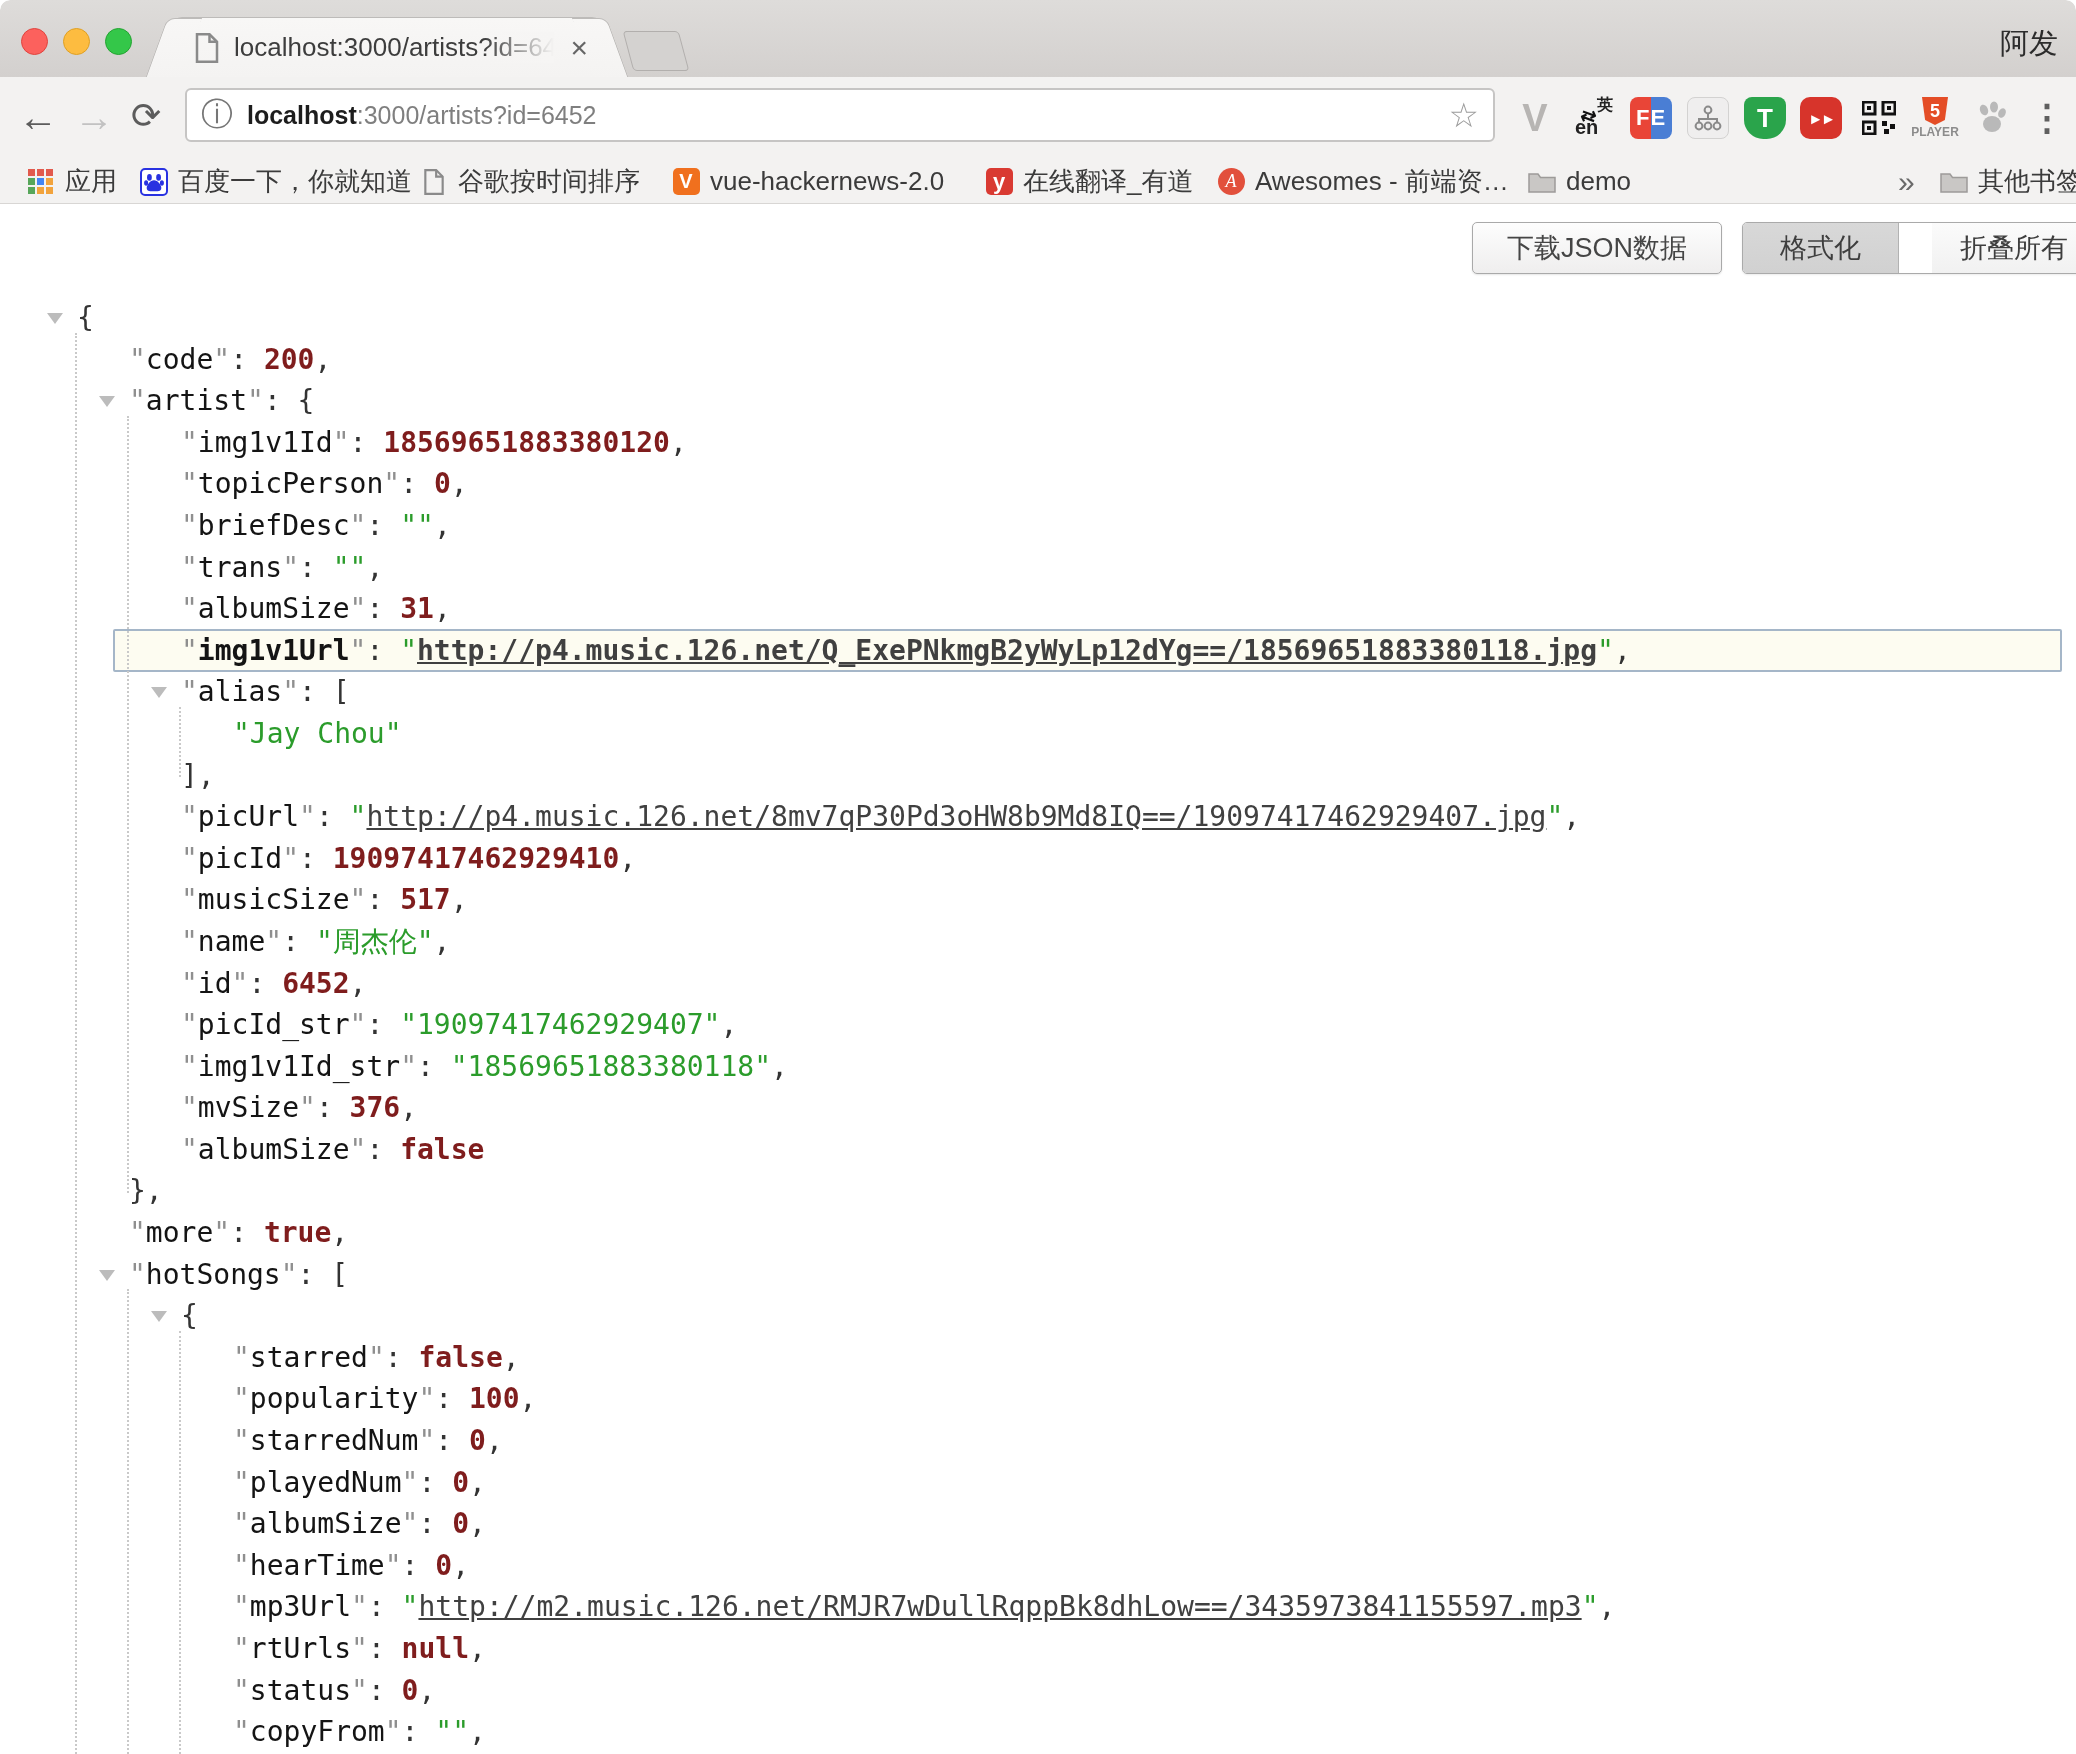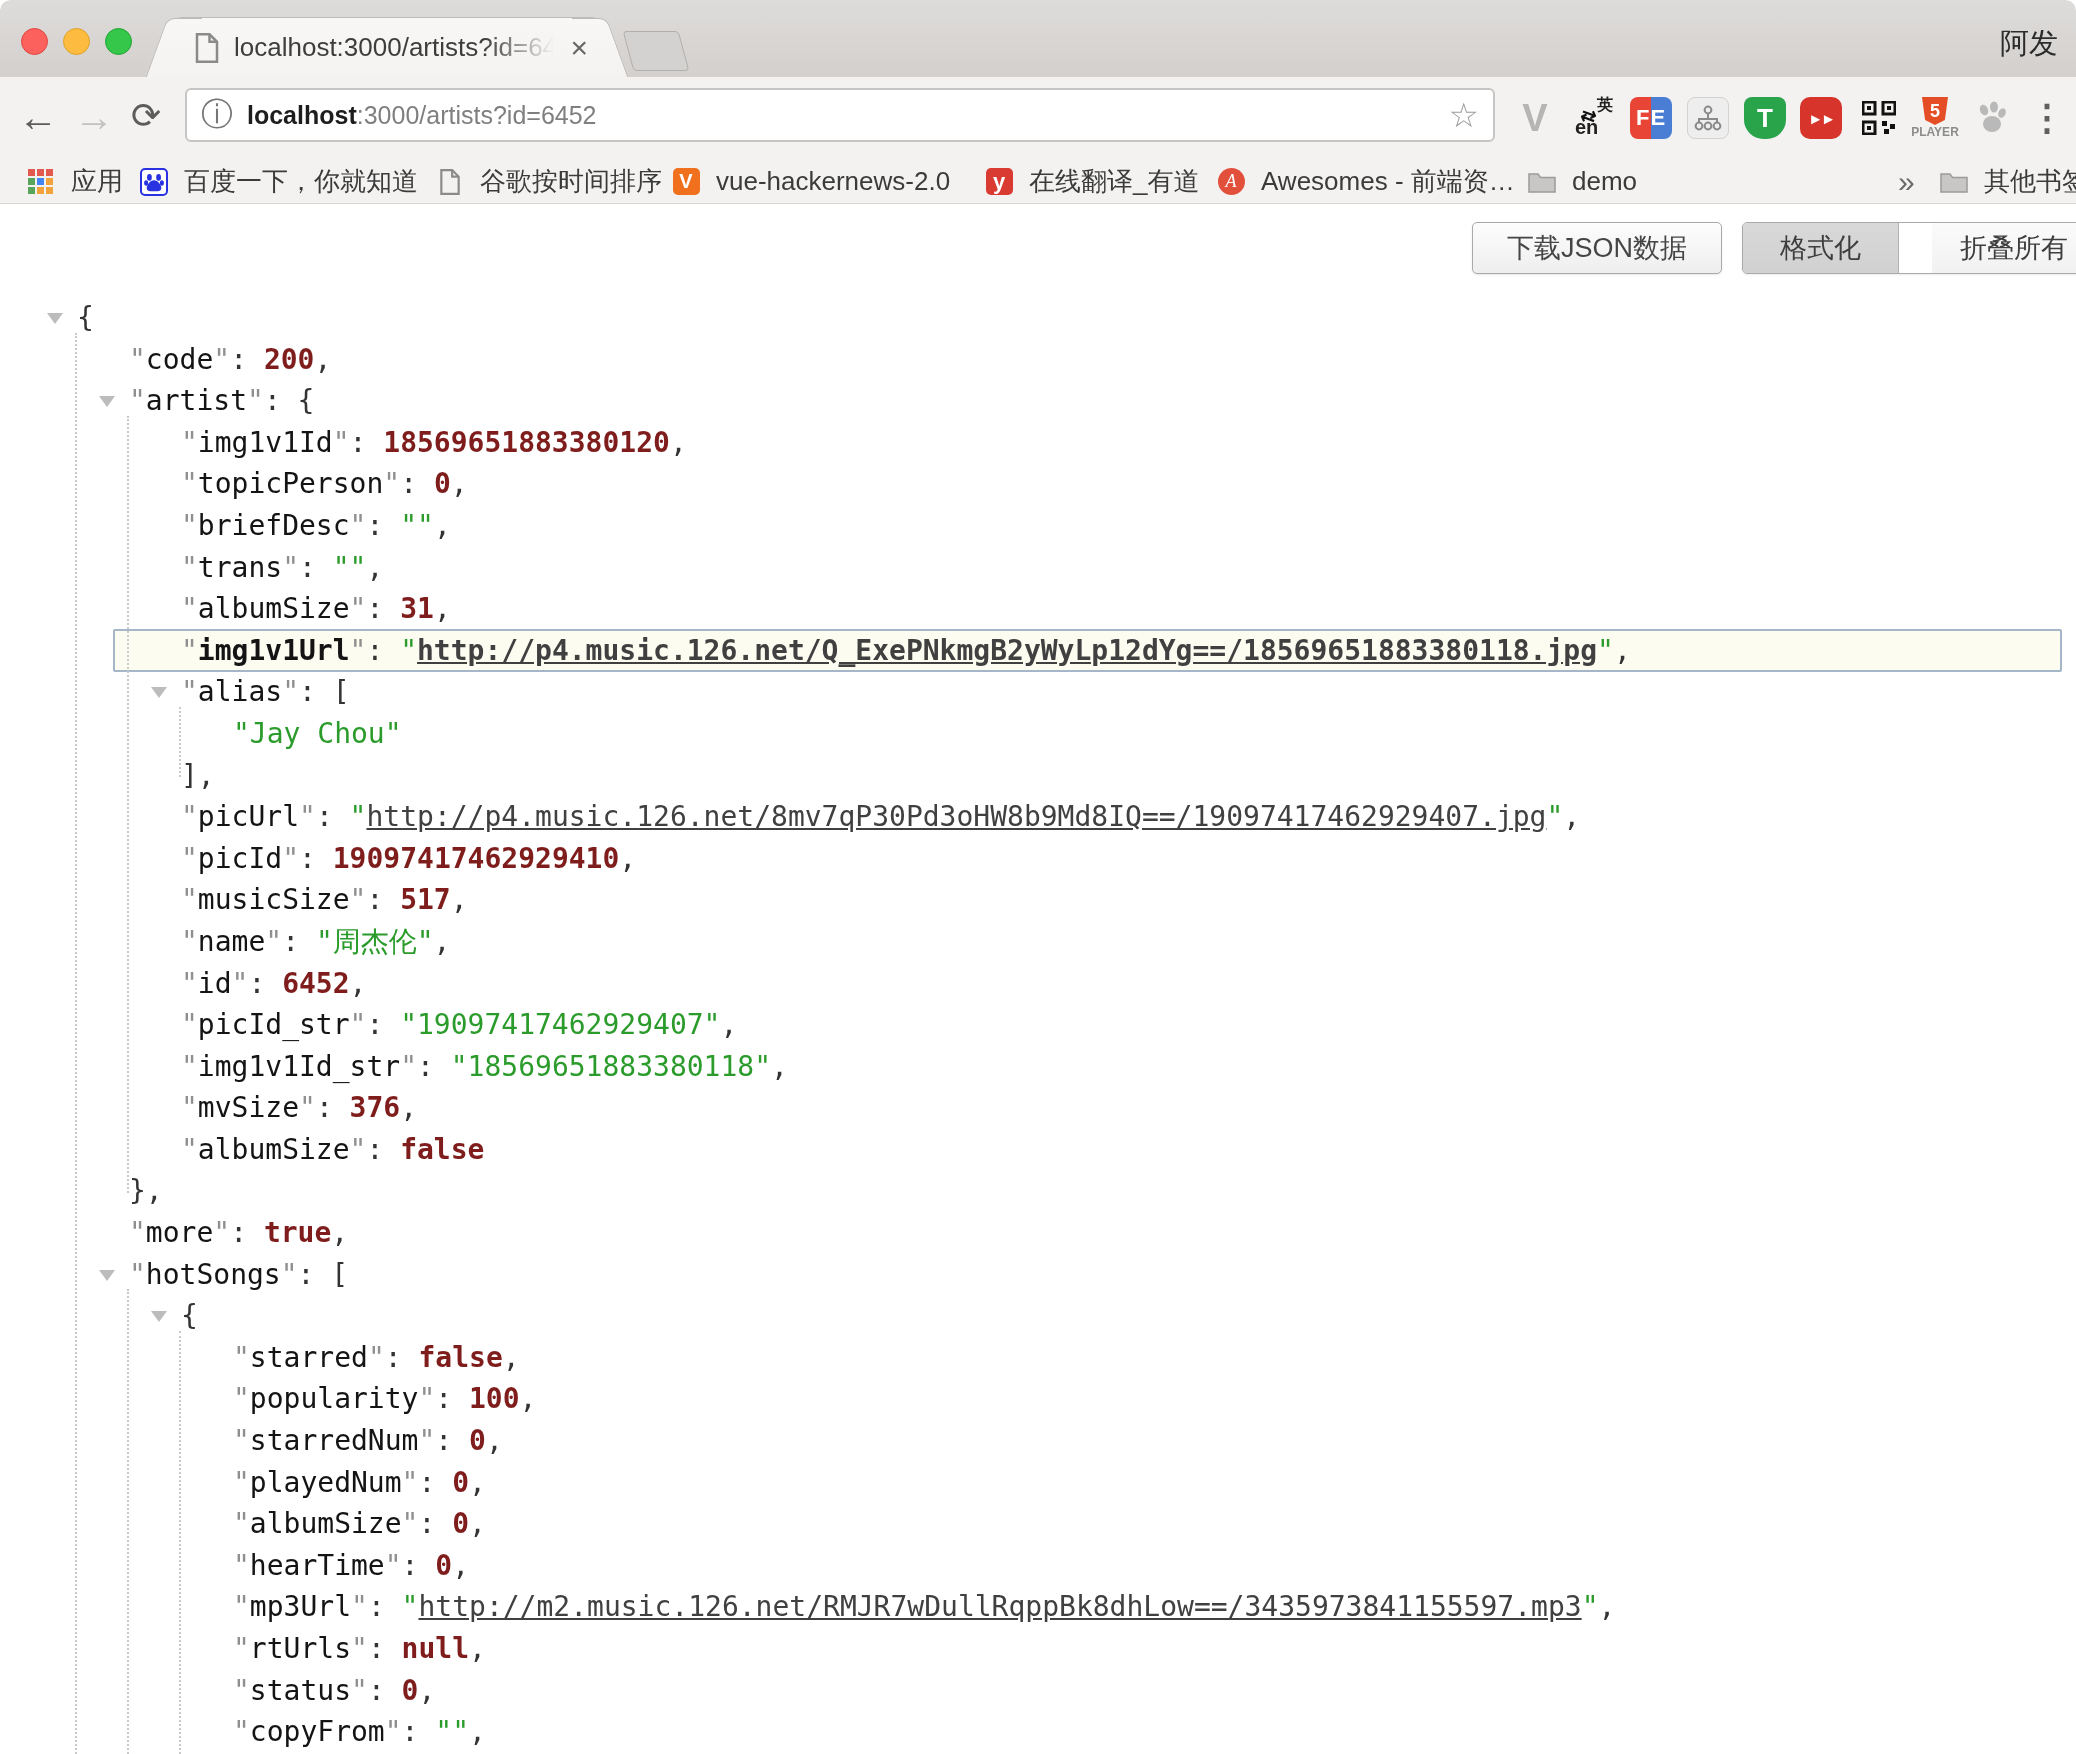--- a/index.html
+++ b/index.html
@@ -63,21 +63,21 @@
   .ext-player .shield { width:26px; height:28px; background:#e44d26; color:#fff; font-size:18px;
         display:flex; align-items:center; justify-content:center;
         clip-path:polygon(0 0,100% 0,88% 82%,50% 100%,12% 82%); }
   .ext-player .lbl { font-size:12px; color:#8c8c8c; letter-spacing:0; }
   .ext-paw { }
   .ext-menu { color:#5f5f5f; font-size:36px; }
 
   
   .bookmarks { position:absolute; top:160px; left:0; right:0; height:44px; background:#f3f2f1;
                border-bottom:1px solid #d8d6d4; }
-  .bm { position:absolute; top:0; height:43px; display:flex; align-items:center; gap:16px;
+  .bm { position:absolute; top:0; height:43px; display:flex; align-items:center; gap:10px;
         font-size:26px; color:#3b3b3b; white-space:nowrap;text-align:right; }
   .bm-ico { width:28px; height:28px; flex:0 0 auto; display:flex; align-items:center; justify-content:center; }
   .apps-grid { width:26px; height:26px; display:grid; grid-template-columns:repeat(3,7px); grid-template-rows:repeat(3,7px); gap:2px; }
   .apps-grid i { display:block; }
   .baidu { width:28px; height:28px; background:#fff; border:2px solid #2932e1; border-radius:5px; }
   .sq { width:27px; height:27px; border-radius:5px; color:#fff; font-weight:bold; display:flex; align-items:center; justify-content:center; }
   .vue-sq { background:#f0701e; font-size:20px; }
   .yd-sq { background:#d93a32; font-size:22px; }
   .aw-ci { width:27px; height:27px; border-radius:50%; background:#e2503c; color:#fff;
            font-size:18px; font-style:italic; font-family:"Liberation Serif",serif;
@@ -224,21 +224,21 @@
         <svg width="22" height="22" viewBox="0 0 24 24">
           <ellipse cx="7" cy="7" rx="2.6" ry="3.6" fill="#2932e1"></ellipse>
           <ellipse cx="17" cy="7" rx="2.6" ry="3.6" fill="#2932e1"></ellipse>
           <ellipse cx="3.4" cy="13" rx="2.2" ry="3" fill="#2932e1"></ellipse>
           <ellipse cx="20.6" cy="13" rx="2.2" ry="3" fill="#2932e1"></ellipse>
           <path d="M12 10 c4 0 8 5 8 8.6 c0 2.6-2 3.4-4 3.4 h-8 c-2 0-4-.8-4-3.4 C4 15 8 10 12 10z" fill="#2932e1"></path>
         </svg>
       </span>
       <span>百度一下，你就知道</span>
     </div>
-    <div class="bm" style="left:436px">
+    <div class="bm" style="left:420px">
       <span class="bm-ico">
         <svg width="22" height="26" viewBox="0 0 20 24">
           <path d="M2 1 h10 l6 6 v16 h-16 z" fill="none" stroke="#8a8a8a" stroke-width="2"></path>
           <path d="M12 1 v6 h6" fill="none" stroke="#8a8a8a" stroke-width="2"></path>
         </svg>
       </span>
       <span>谷歌按时间排序</span>
     </div>
     <div class="bm" style="left:672px">
       <span class="bm-ico">

